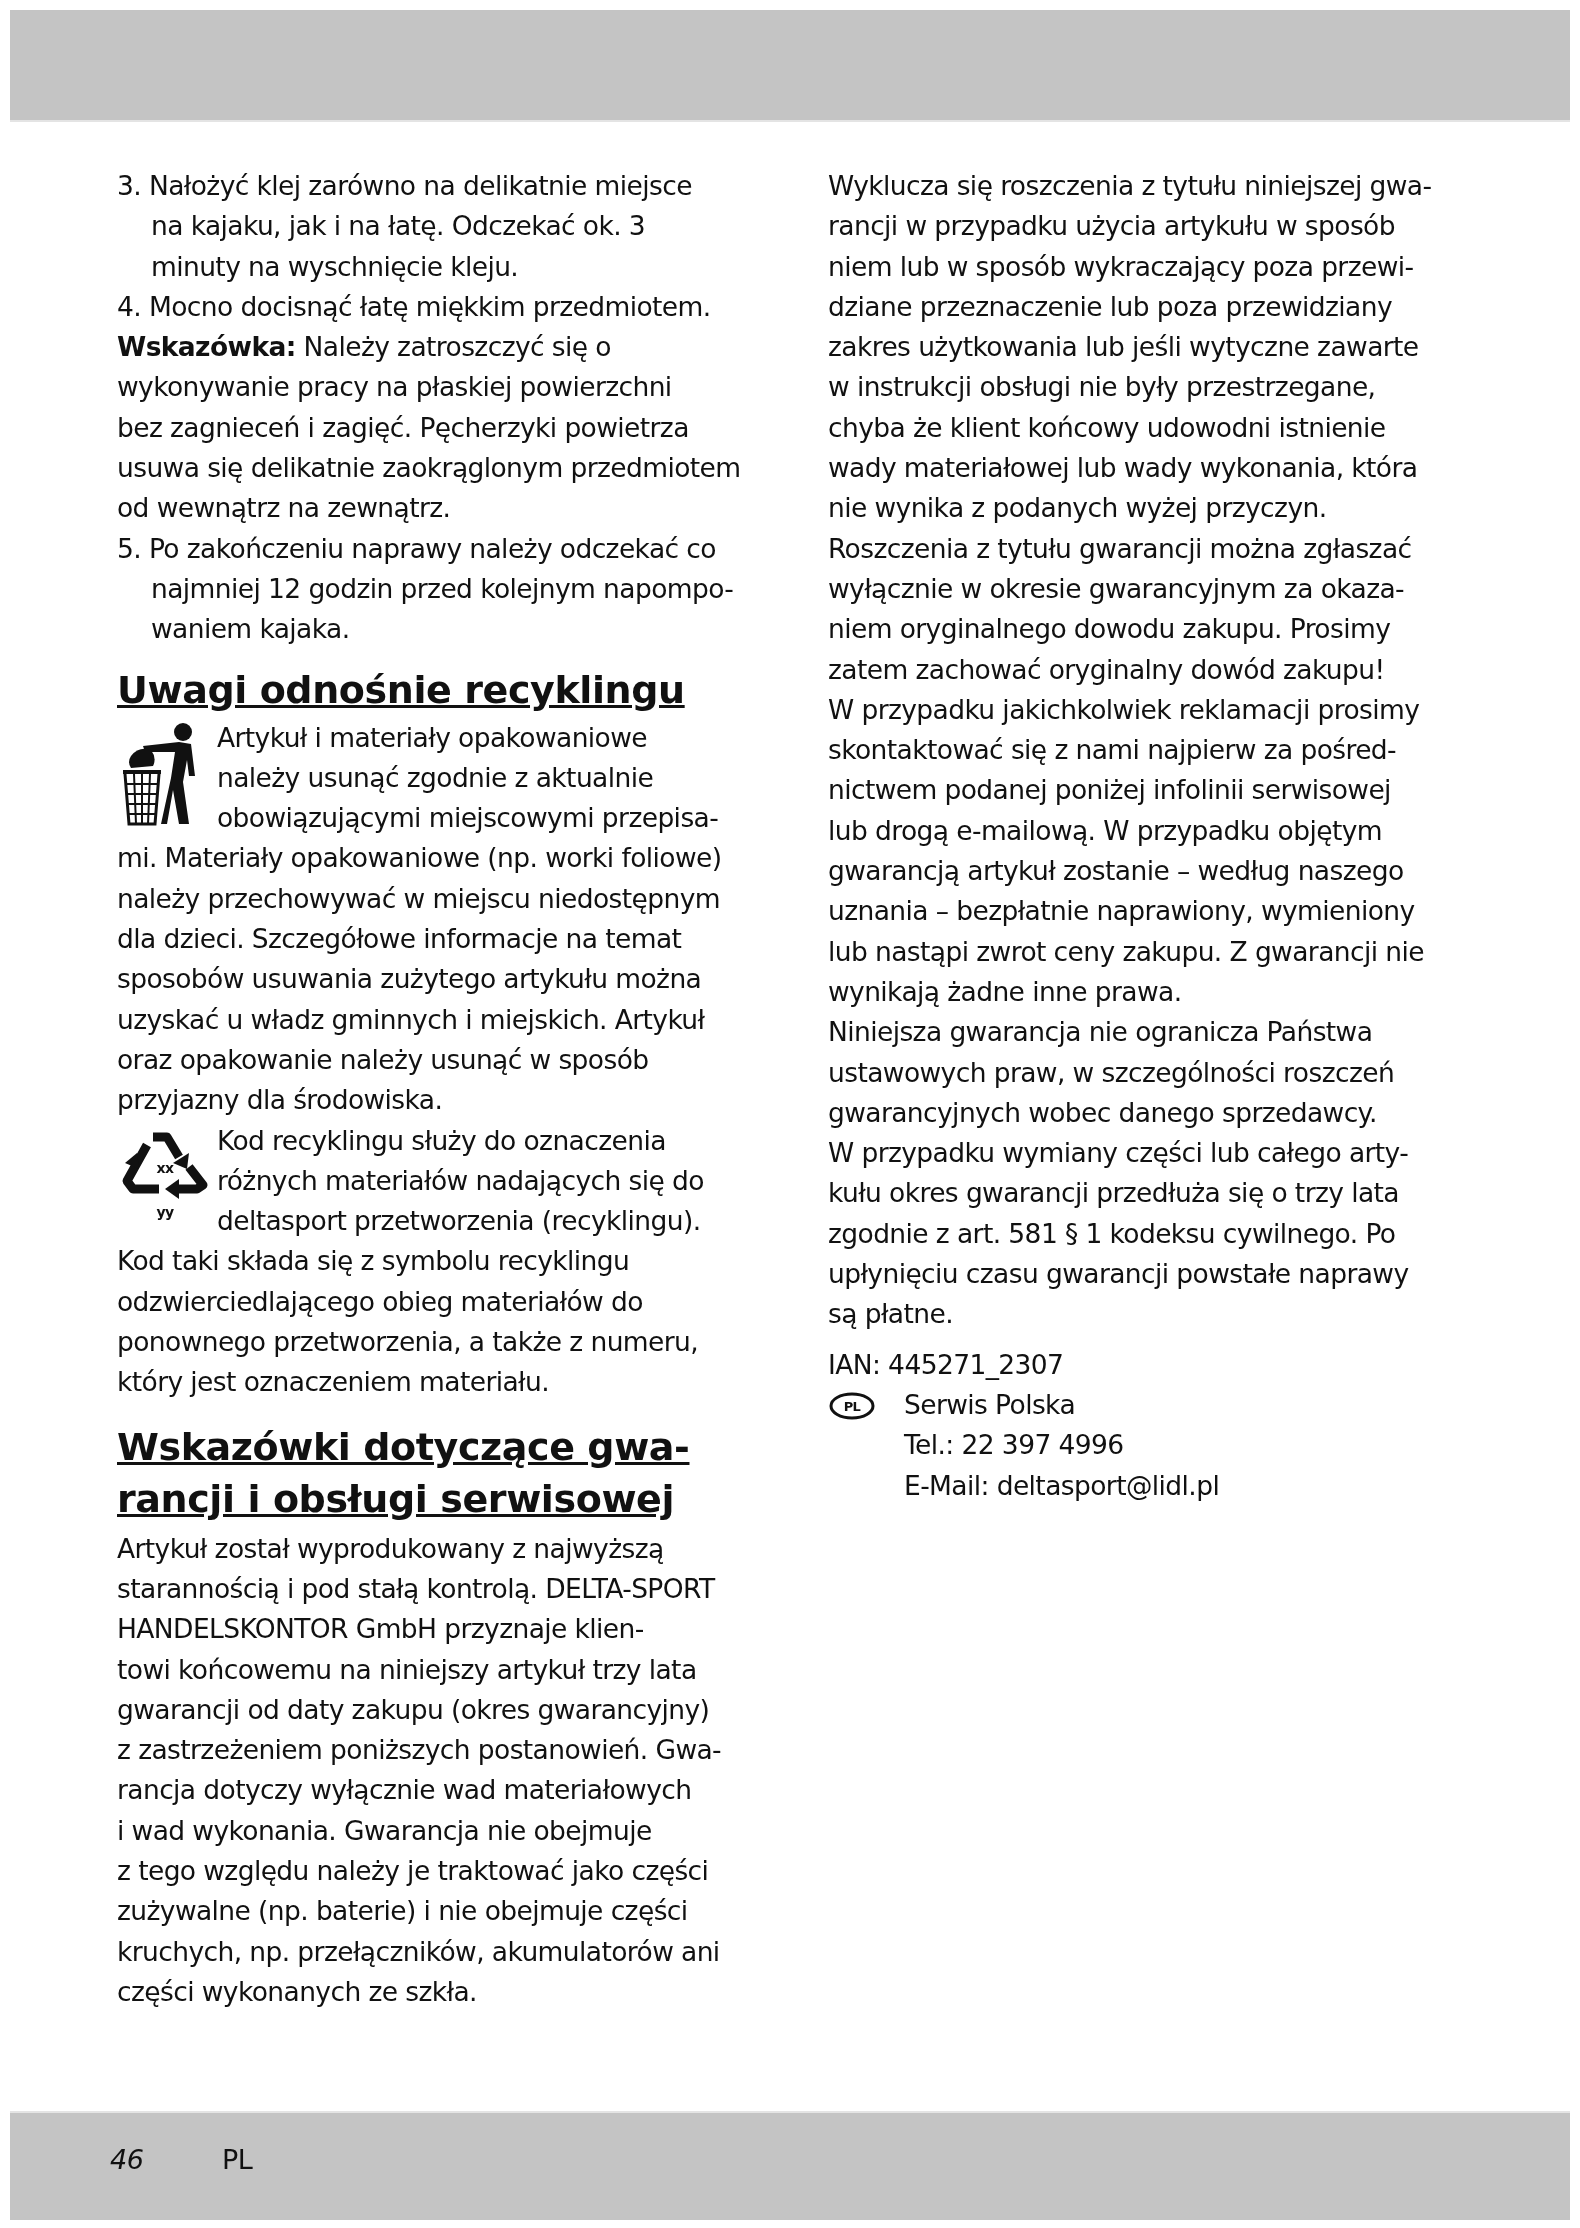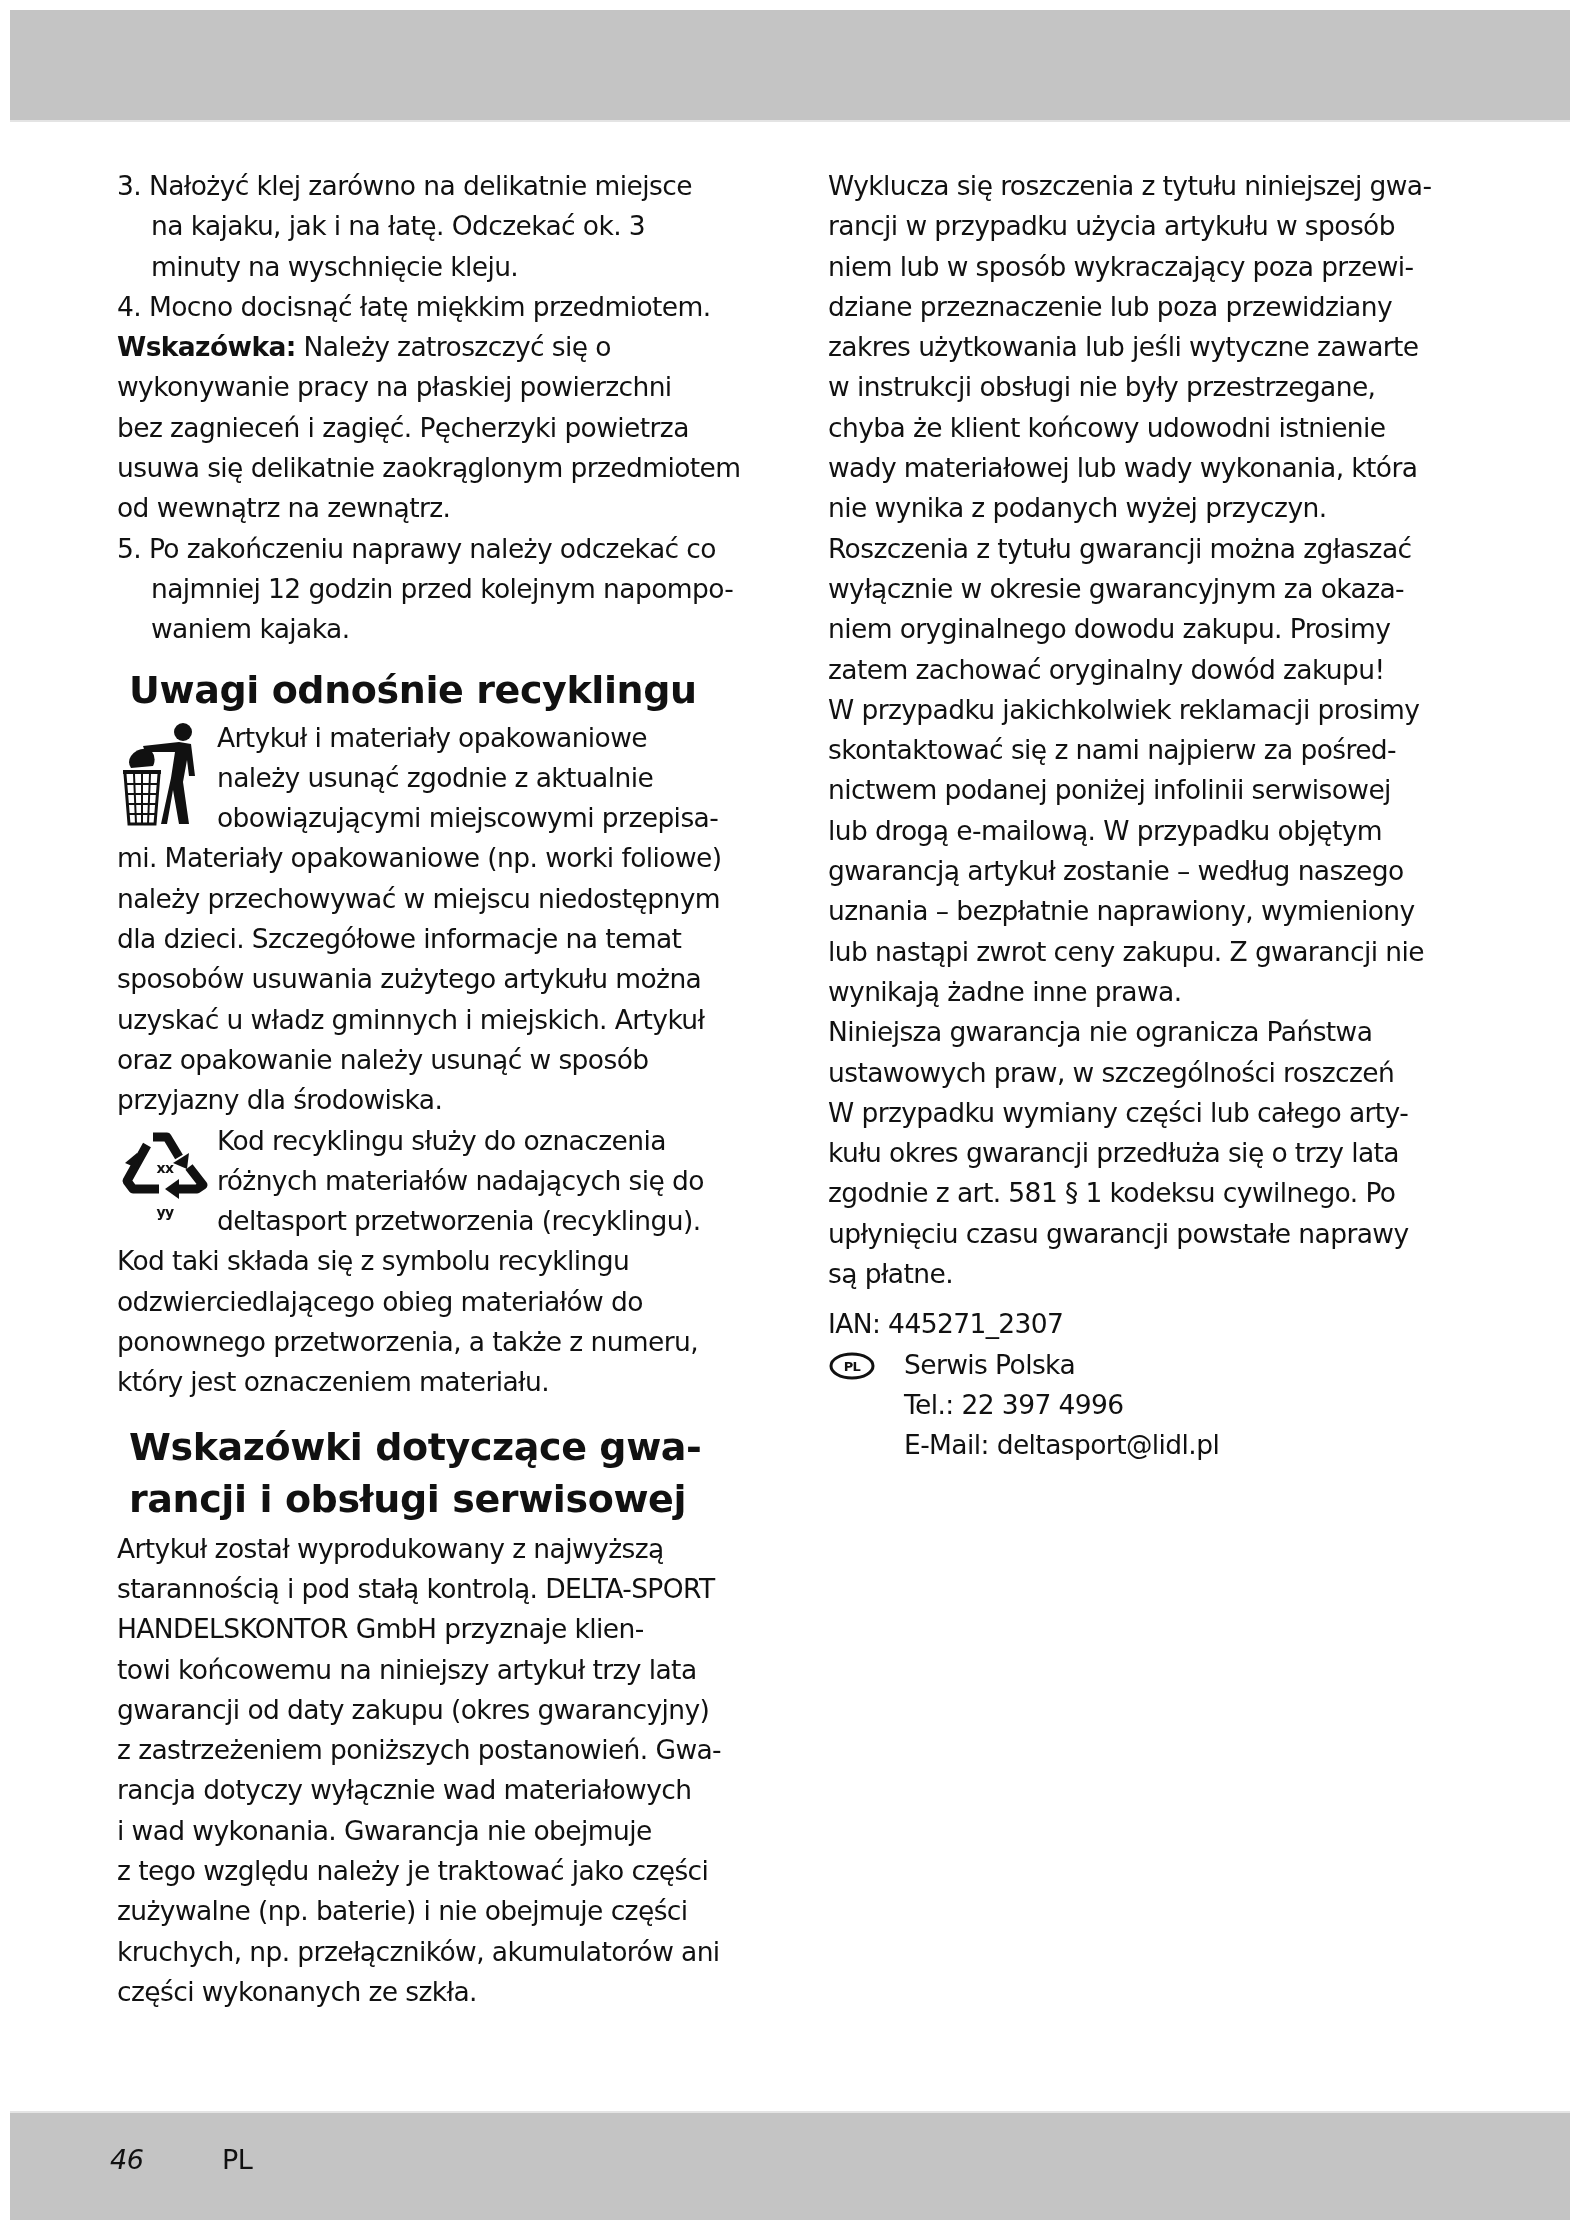--- a/index.html
+++ b/index.html
@@ -19,21 +19,21 @@
   .col { position: absolute; top: 166px; font-size: 26.5px; line-height: 40.3px; letter-spacing: -0.6px; }
   .col.left { left: 117px; width: 660px; }
   .col.right { left: 828px; width: 630px; }
 
   .p { margin: 0; white-space: nowrap; }
   .line { display: block; white-space: nowrap; }
   .indent { padding-left: 34px; }
 
   .h2 {
     font-weight: bold; font-size: 38px; line-height: 52px; letter-spacing: -0.4px;
-    margin: 12px; white-space: nowrap;
+    margin: 0; white-space: nowrap; text-decoration: underline;
   }
   .h2.first { margin-top: 14px; margin-bottom: 2px; }
   .h2.second { margin-top: 18px; margin-bottom: 4px; }
 
   b { font-weight: bold; }
 
   .icon-block { position: relative; }
   .icon-block .icon {
     position: absolute; left: 0; top: 2px; width: 96px; height: 108px;
   }
@@ -173,20 +173,21 @@
     <span class="line">W przypadku jakichkolwiek reklamacji prosimy</span>
     <span class="line">skontaktować się z nami najpierw za pośred-</span>
     <span class="line">nictwem podanej poniżej infolinii serwisowej</span>
     <span class="line">lub drogą e-mailową. W przypadku objętym</span>
     <span class="line">gwarancją artykuł zostanie –  według naszego</span>
     <span class="line">uznania – bezpłatnie naprawiony, wymieniony</span>
     <span class="line">lub nastąpi zwrot ceny zakupu.  Z gwarancji nie</span>
     <span class="line">wynikają żadne inne prawa.</span>
     <span class="line">Niniejsza gwarancja nie ogranicza Państwa</span>
     <span class="line">ustawowych praw, w szczególności roszczeń</span>
+    <span class="line">gwarancyjnych wobec danego sprzedawcy.</span>
     <span class="line">W przypadku wymiany części lub całego arty-</span>
     <span class="line">kułu okres gwarancji przedłuża się o trzy lata</span>
     <span class="line">zgodnie z art. 581 § 1 kodeksu cywilnego. Po</span>
     <span class="line">upłynięciu czasu gwarancji powstałe naprawy</span>
     <span class="line">są płatne.</span>
   </div>
 
   <div class="gap-small"></div>
   <div class="p">
     <span class="line">IAN: 445271_2307</span>

